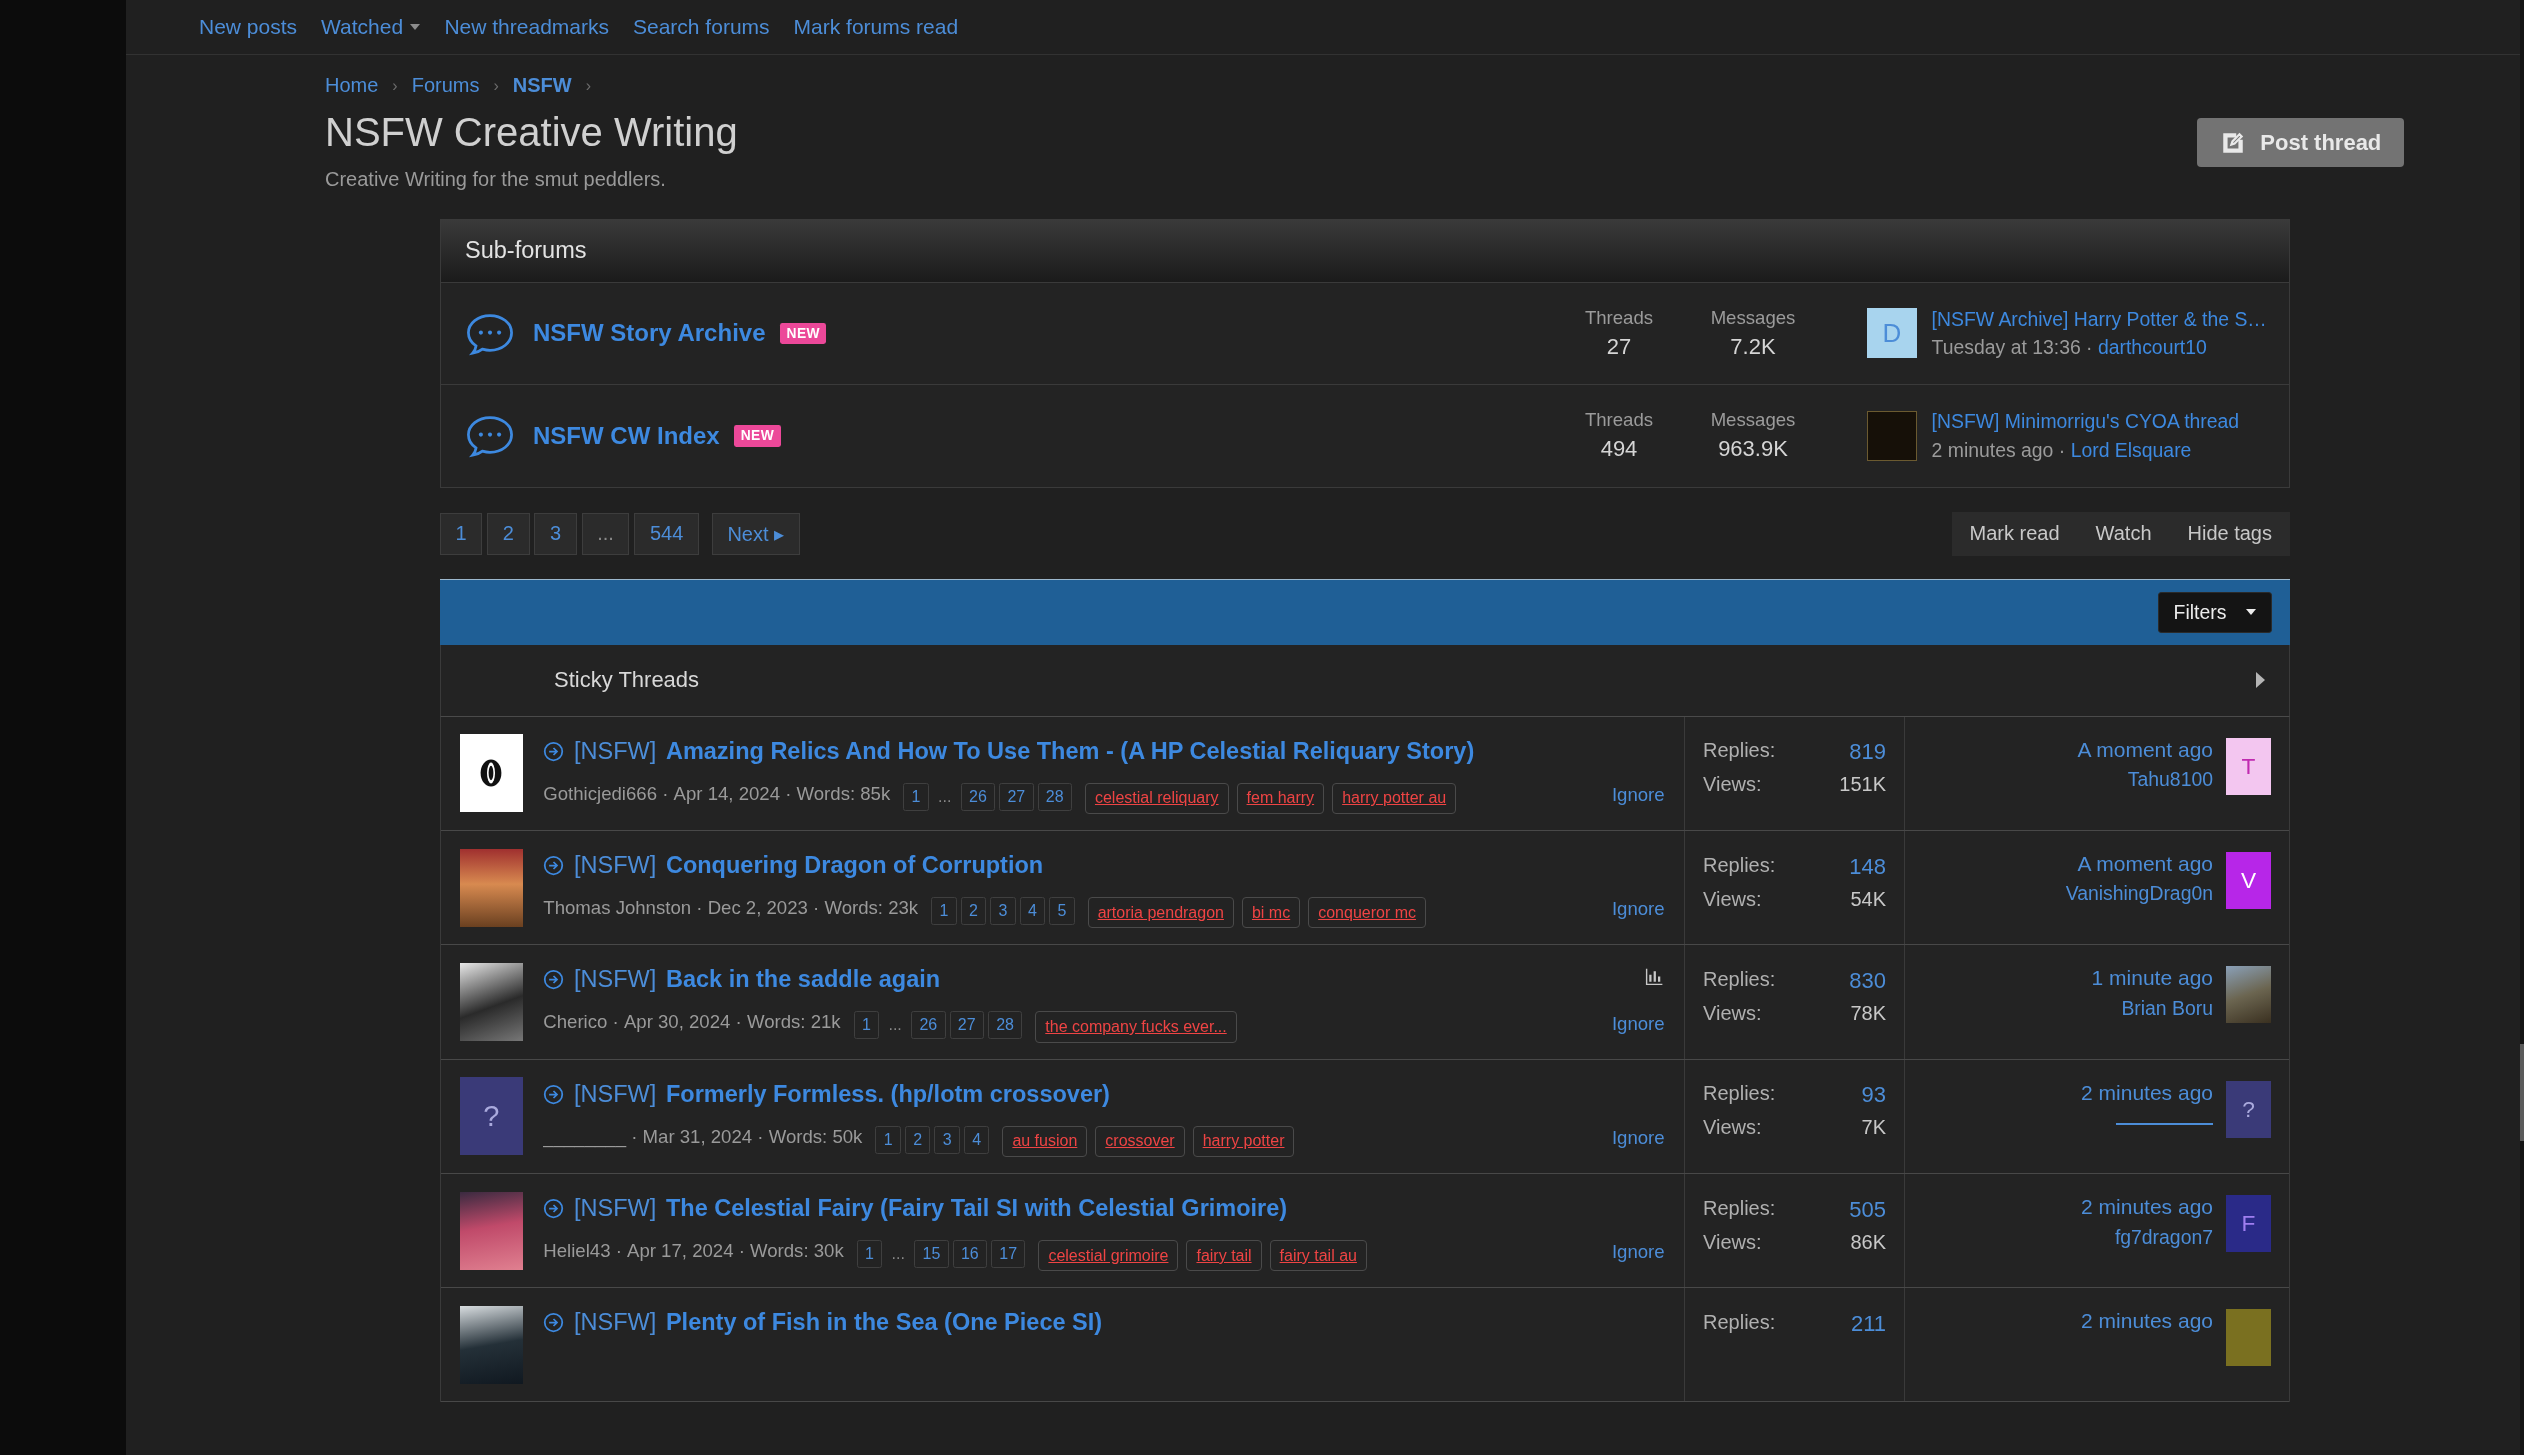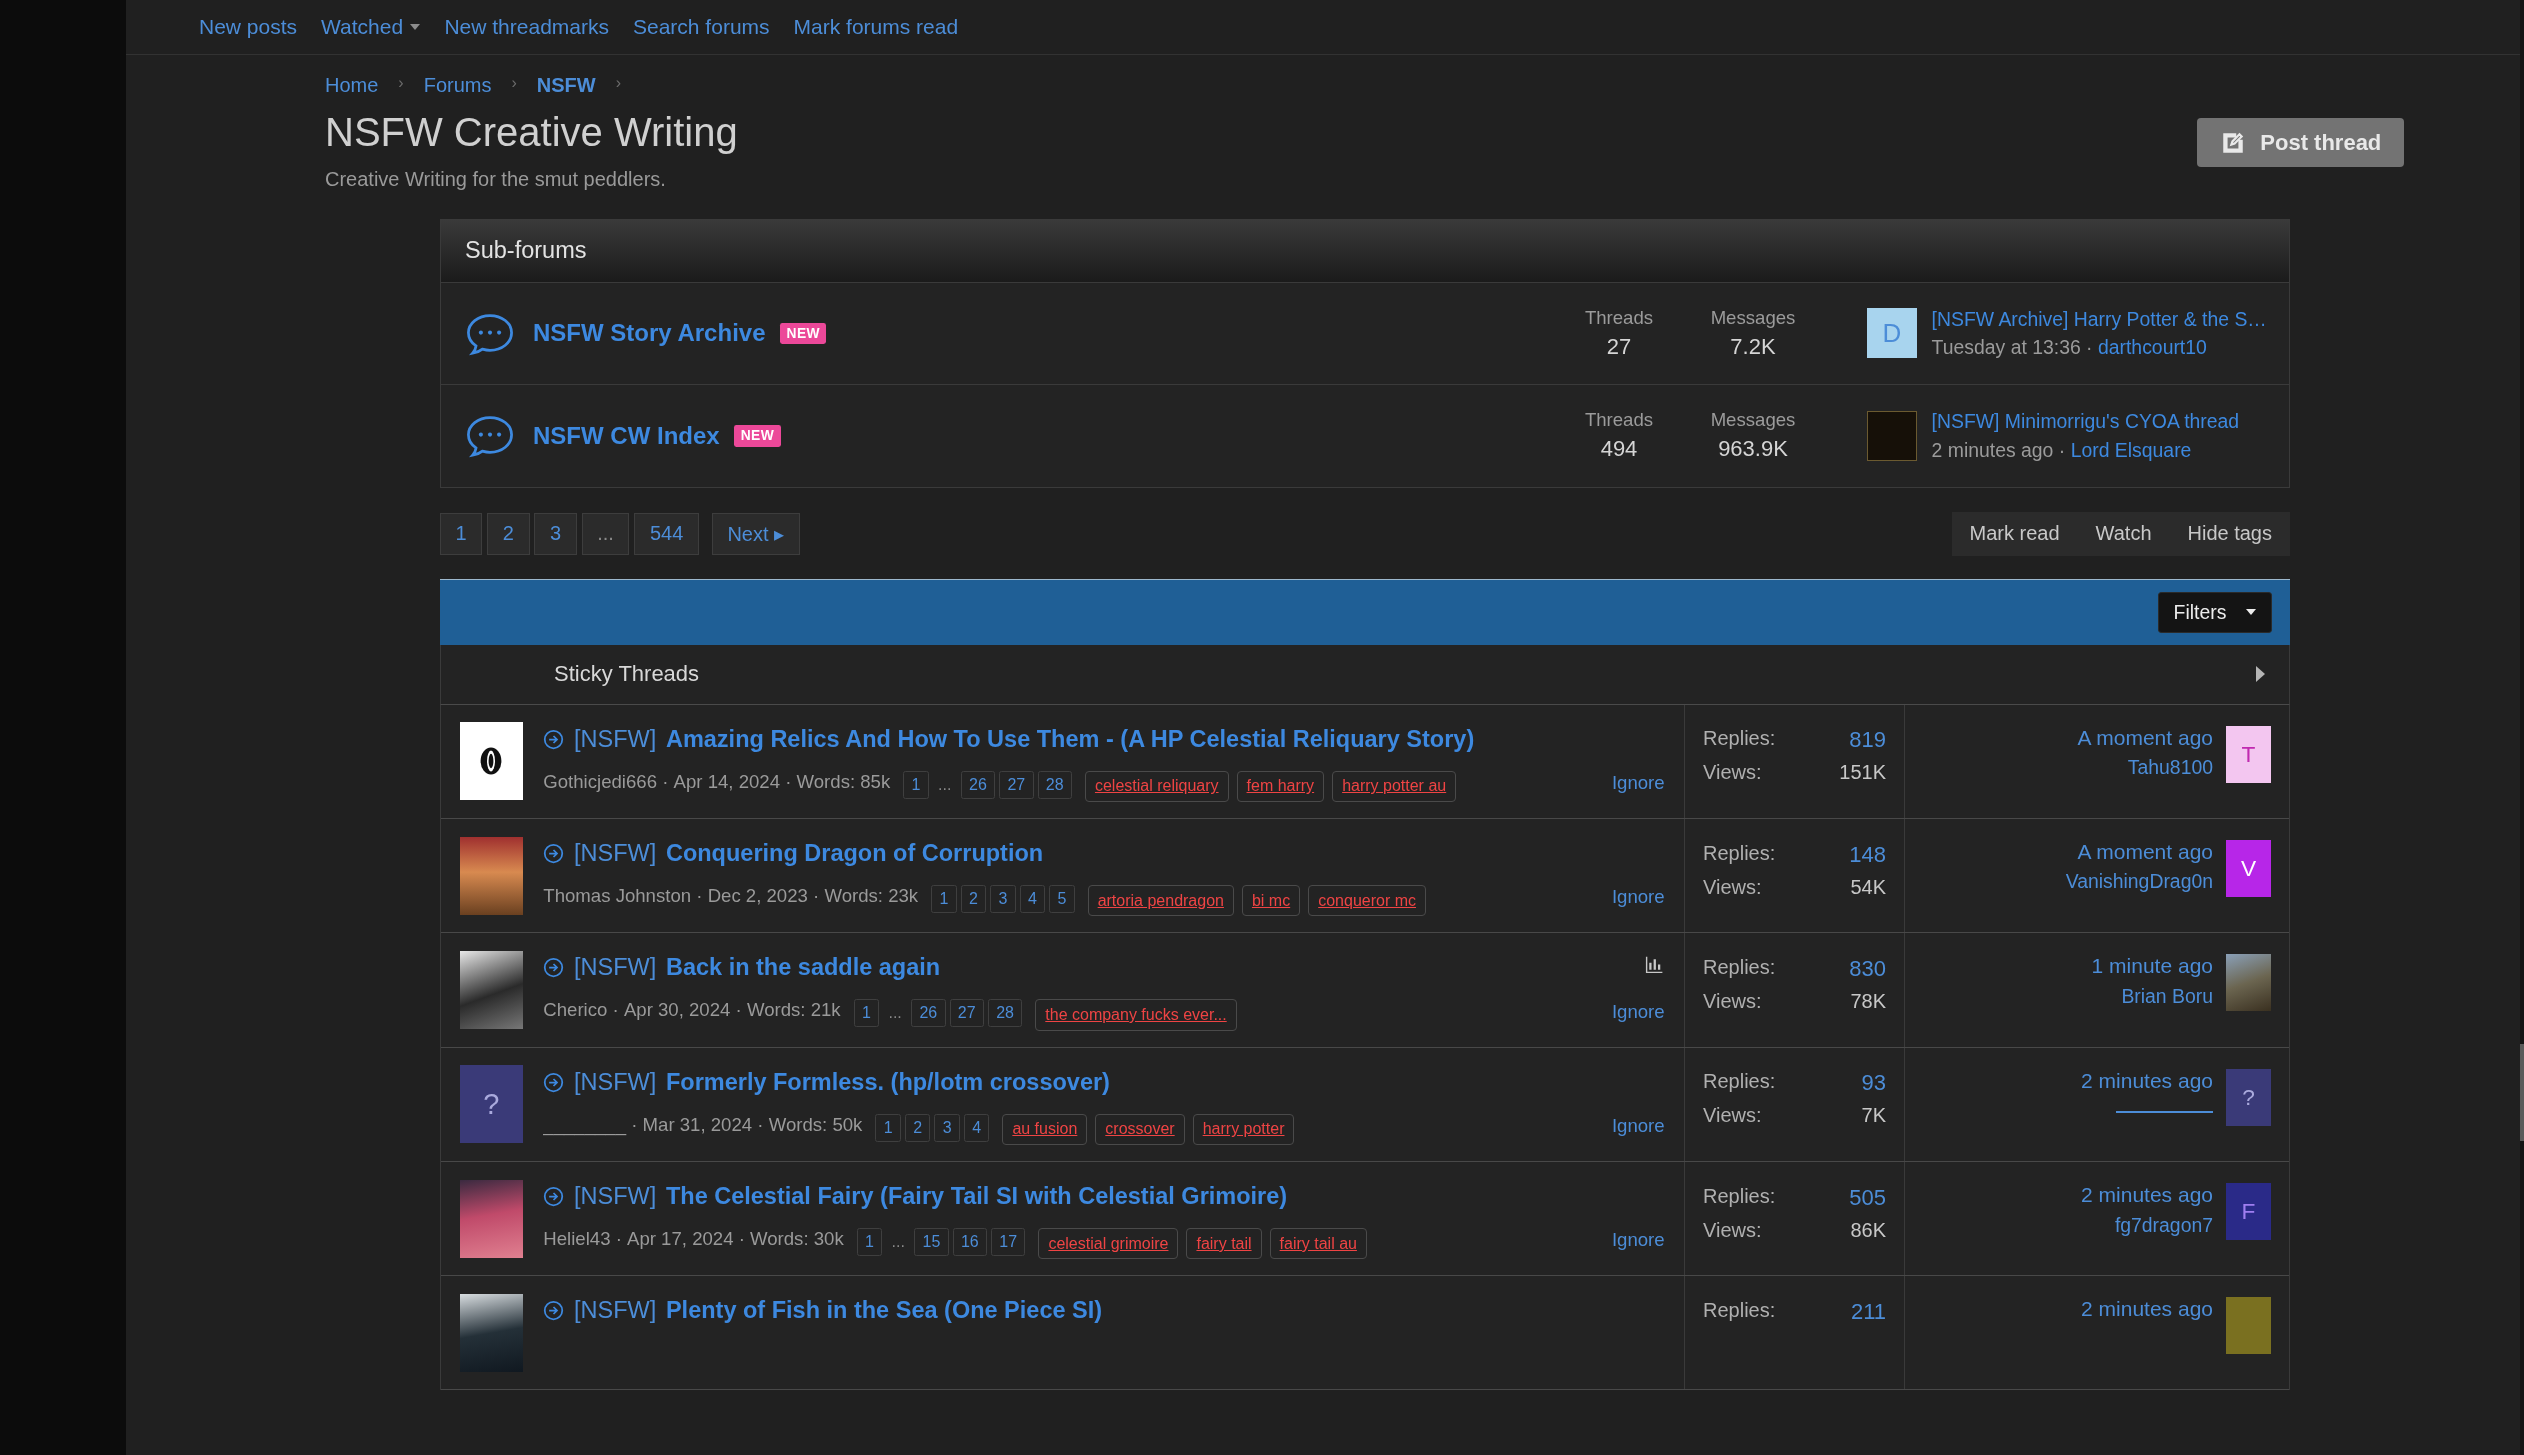--- a/index.html
+++ b/index.html
@@ -61,21 +61,21 @@
     position: absolute; right: 24px; top: 50%;
     transform: translateY(-50%);
     color: #e8e8e8; font-size: 26px; line-height: 1;
     cursor: pointer;
     font-family: "DejaVu Sans", sans-serif;
   }
 
   
   .breadcrumb {
     padding: 19.4px 0 0 199px;
-    display: flex; gap: 20px;
+    display: flex; align-items: center; gap: 14px;
     font-size: 20px;
   }
   .breadcrumb a { color: #4c8dd8; text-decoration: none; }
   .breadcrumb a.current { color: #4c8dd8; font-weight: bold; }
   .crumb-sep { color: #6b6b6b; font-size: 16px; }
 
   
   .titleblock {
     padding: 13px 121px 0 199px;
     display: flex; justify-content: space-between; align-items: flex-start;
@@ -191,21 +191,21 @@
     border-right: 5.7px solid transparent;
     border-top: 6.5px solid #ededed;
   }
 
   
   .sticky-hdr {
     margin: 0 235px 0 314px;
     background: #232323;
     border-left: 0.8px solid #3a3a3a; border-right: 0.8px solid #3a3a3a;
     border-bottom: 0.8px solid #4a4a4a;
-    height: 60px;
+    height: 72px;
     display: flex; align-items: center; justify-content: space-between;
     padding: 0 24px 0 113px;
   }
   .sticky-hdr span { color: #d8d8d8; font-size: 22px; }
   .tri-right {
     width: 0; height: 0;
     border-top: 8px solid transparent;
     border-bottom: 8px solid transparent;
     border-left: 9.7px solid #b5b5b5;
   }

